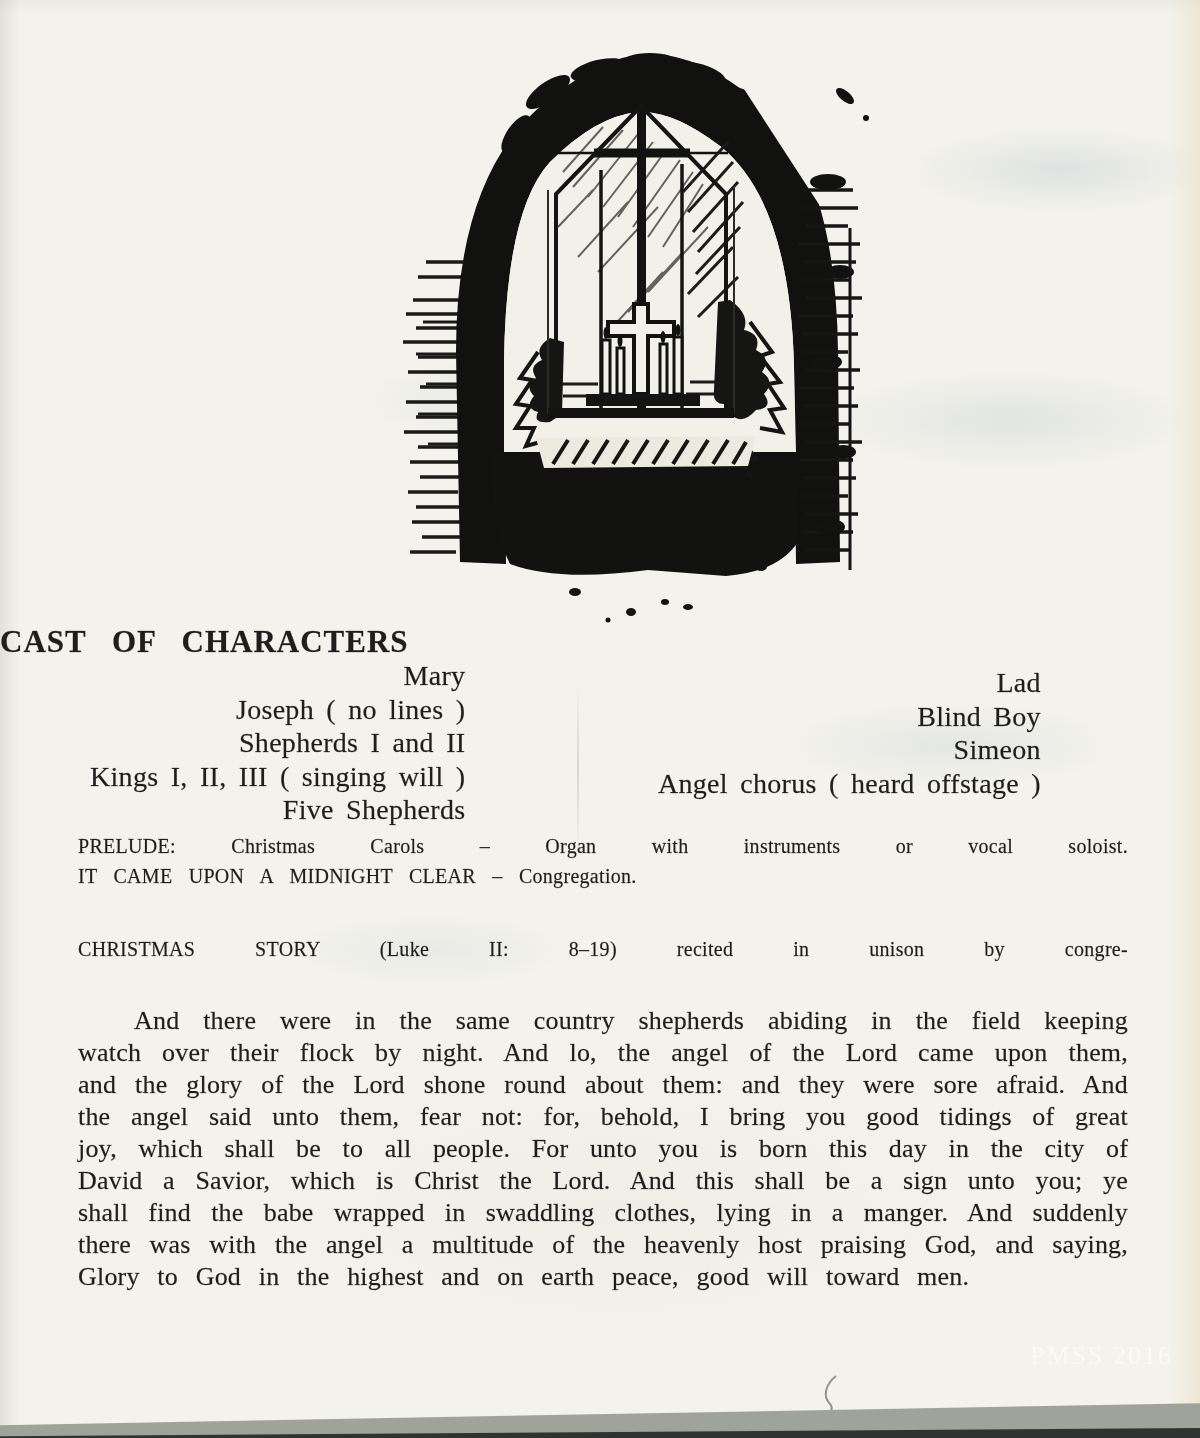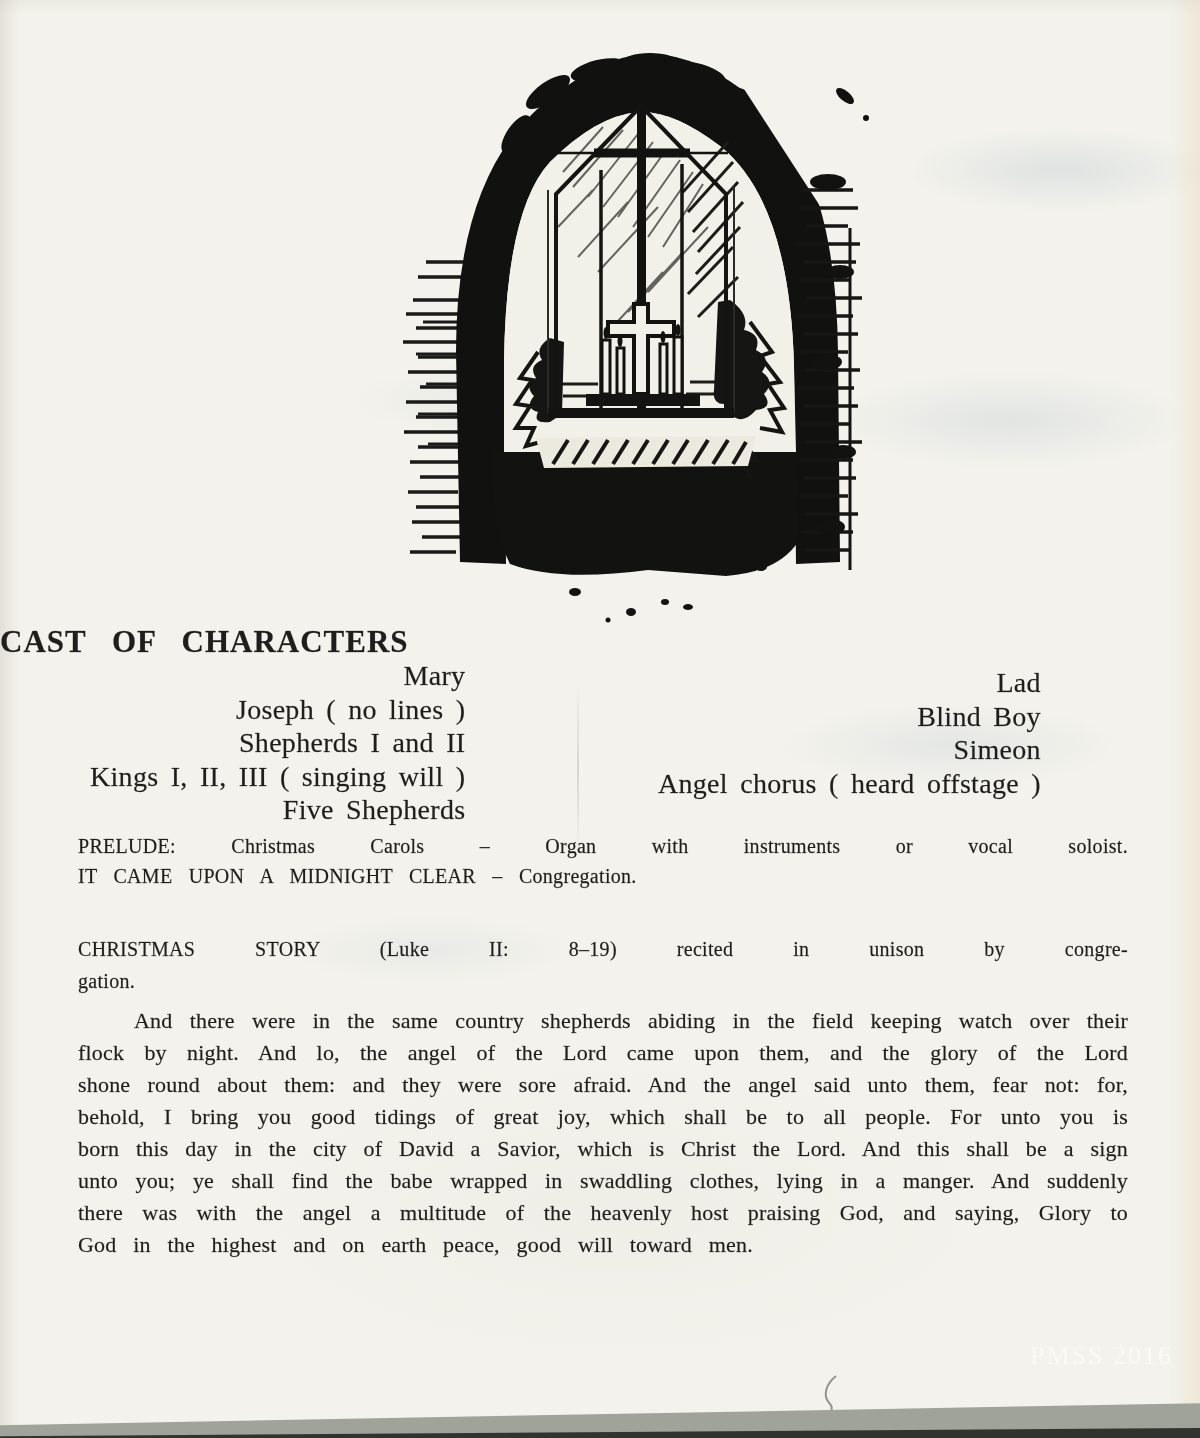--- a/index.html
+++ b/index.html
@@ -35,21 +35,21 @@
   .cast-right { left:658px; top:666px; }
 
   .pline { position:absolute; left:78px; width:1050px; margin:0; font-size:20px; letter-spacing:0.3px; }
   .prelude { top:835px; text-align:justify; text-align-last:justify; }
   .hymn    { top:865px; word-spacing:11px; }
   .story1  { top:938px; text-align:justify; text-align-last:justify; }
   .story2  { top:970px; }
 
   .body-para {
     position:absolute; left:78px; top:1005px; width:1050px; margin:0;
-    font-size:22px; line-height:32px; text-align:justify;
+    font-size:26px; line-height:32px; text-align:justify;
     word-spacing:11px; letter-spacing:0.2px; text-indent:56px;
   }
 
   .watermark {
     position:absolute; left:1030px; top:1341px; margin:0;
     font-size:26px; letter-spacing:2px; color:#fcfbf5; opacity:0.85;
     -webkit-text-stroke:0 !important;
   }
 
   .crease {
@@ -175,21 +175,20 @@
   <ul class="cast-list cast-right">
     <li>Lad</li>
     <li>Blind Boy</li>
     <li>Simeon</li>
     <li>Angel chorus ( heard offstage )</li>
   </ul>
 
   <p class="pline prelude">PRELUDE: Christmas Carols – Organ with instruments or vocal soloist.</p>
   <p class="pline hymn">IT CAME UPON A MIDNIGHT CLEAR – Congregation.</p>
   <p class="pline story1">CHRISTMAS STORY (Luke II: 8–19) recited in unison by congre-</p>
-  <p class="pline story2">gation.</p>
 
   <p class="body-para">And there were in the same country shepherds abiding in the field keeping watch over their flock by night. And lo, the angel of the Lord came upon them, and the glory of the Lord shone round about them: and they were sore afraid. And the angel said unto them, fear not: for, behold, I bring you good tidings of great joy, which shall be to all people. For unto you is born this day in the city of David a Savior, which is Christ the Lord. And this shall be a sign unto you; ye shall find the babe wrapped in swaddling clothes, lying in a manger. And suddenly there was with the angel a multitude of the heavenly host praising God, and saying, Glory to God in the highest and on earth peace, good will toward men.</p>
 
   <div class="crease"></div>
   <svg class="squiggle" viewBox="0 0 26 46">
     <path d="M18 2 C8 10 4 22 12 30 C16 34 13 39 9 44" stroke="#92958d" stroke-width="2" fill="none"></path>
   </svg>
   <p class="watermark">PMSS 2016</p>
 
   <div class="scan-strip strip-cream"></div>

